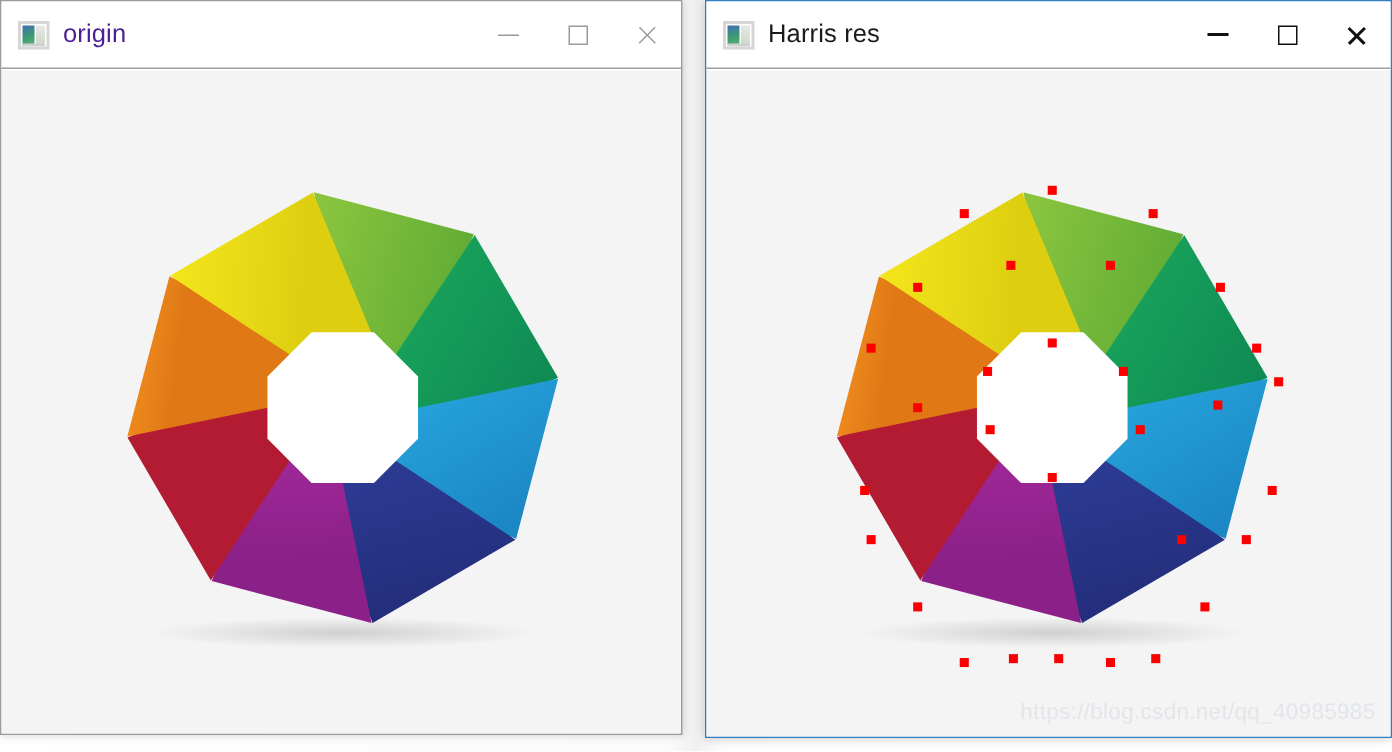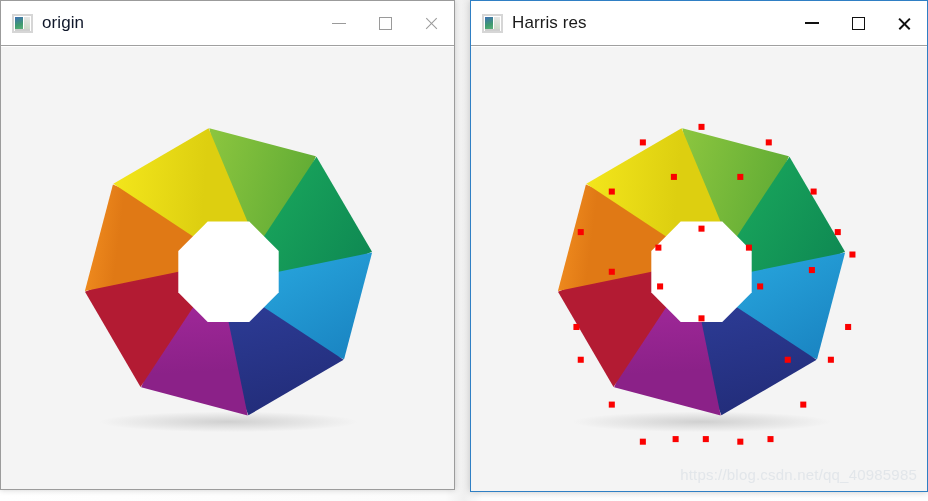--- a/index.html
+++ b/index.html
@@ -77,21 +77,21 @@
     width: 15px; height: 2px;
     background: #cfcfcf;
   }
 
   .title-text {
     font-size: 17px;
     letter-spacing: 0.1px;
     white-space: nowrap;
     user-select: none;
   }
-  .inactive .title-text { color: #0f172a; }
+  .inactive .title-text { color: #4c1d95; }
   .active   .title-text { color: #1a1a1a; }
 
   .win-controls {
     margin-left: auto;
     display: flex;
     align-items: stretch;
     height: 100%;
   }
   .ctl {
     width: 46px;

